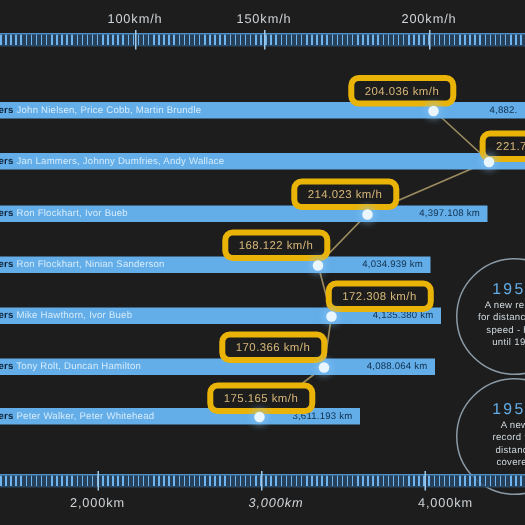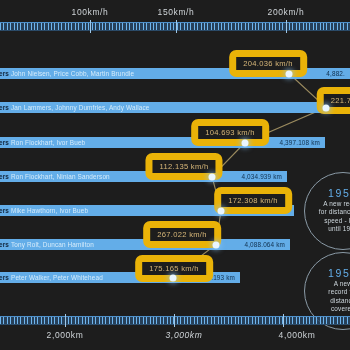--- a/index.html
+++ b/index.html
@@ -78,21 +78,21 @@
     color: #10304e;
     white-space: nowrap;
     letter-spacing: 0.15px;
     line-height: 9px;
   }
 
   
   .pill {
     position: absolute;
     transform: translate(-50%, 0);
-    border: 7px solid #eab308;
+    border: 4px solid #eab308;
     border-radius: 7px;
     background: #1d1d1d;
     color: #d7b779;
     font-size: 7.6px;
     letter-spacing: 0.3px;
     padding: 2.5px 7px 2.5px 7px;
     white-space: nowrap;
     line-height: 8px;
   }
 
@@ -190,24 +190,24 @@
       </div>
       <div class="bar" style="left: -18px; top: 272px; width: 258px;">
         <div class="bar-drivers"><b>Drivers</b> Peter Walker, Peter Whitehead</div>
         <div class="bar-dist">3,611.193 km</div>
       </div>
     </div>
 
   <div id="pills">
       <div class="pill" style="left: 268px; top: 50px;">204.036 km/h</div>
       <div class="pill" style="left: 341px; top: 87px;">221.7</div>
-      <div class="pill" style="left: 230px; top: 119px;">104.693 km/h</div>
-      <div class="pill" style="left: 184px; top: 153px;">112.135 km/h</div>
+      <div class="pill" style="left: 230px; top: 119px;">214.023 km/h</div>
+      <div class="pill" style="left: 184px; top: 153px;">168.122 km/h</div>
       <div class="pill" style="left: 253px; top: 187px; text-align: right;">172.308 km/h</div>
-      <div class="pill" style="left: 182px; top: 221px;">267.022 km/h</div>
+      <div class="pill" style="left: 182px; top: 221px;">170.366 km/h</div>
       <div class="pill" style="left: 174px; top: 255px;">175.165 km/h</div>
     </div>
 
   <div id="dots">
       <div class="dot" style="left: 289px; top: 73.5px;"></div>
       <div class="dot" style="left: 326px; top: 107.5px;"></div>
       <div class="dot" style="left: 245px; top: 142.5px;"></div>
       <div class="dot" style="left: 212px; top: 176.5px;"></div>
       <div class="dot" style="left: 221px; top: 210.5px;"></div>
       <div class="dot" style="left: 216px; top: 244.5px;"></div>

